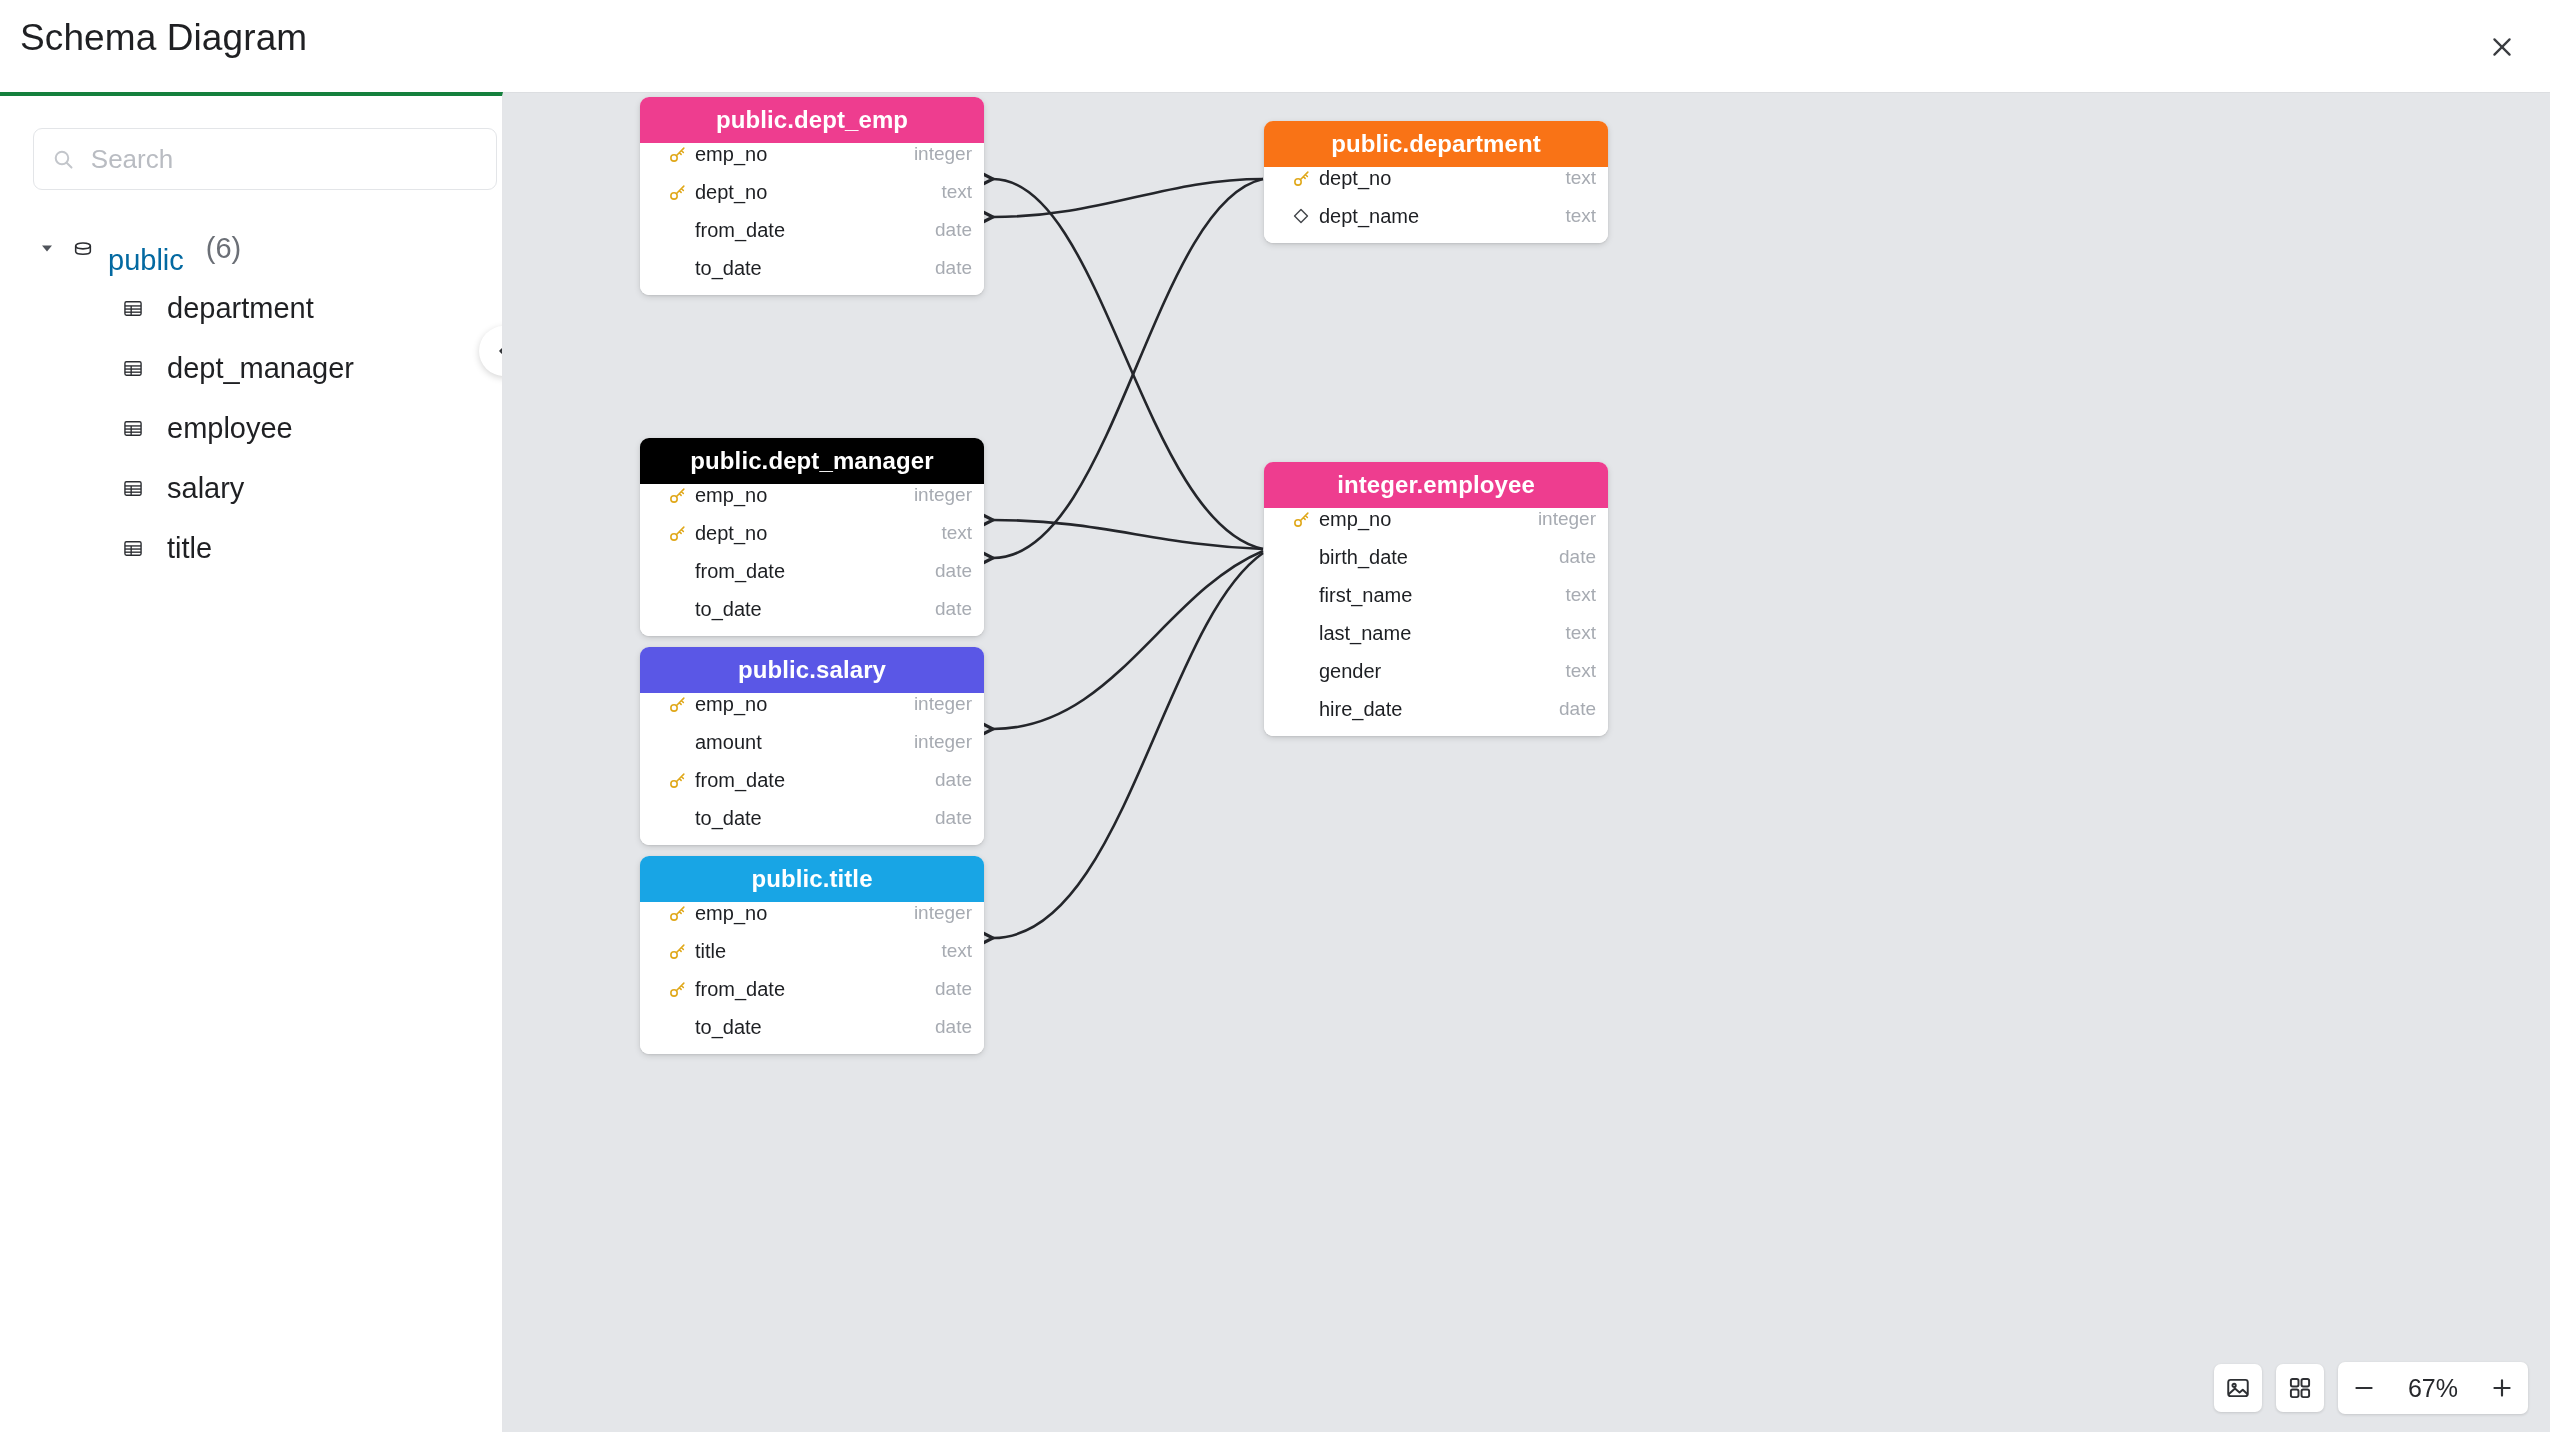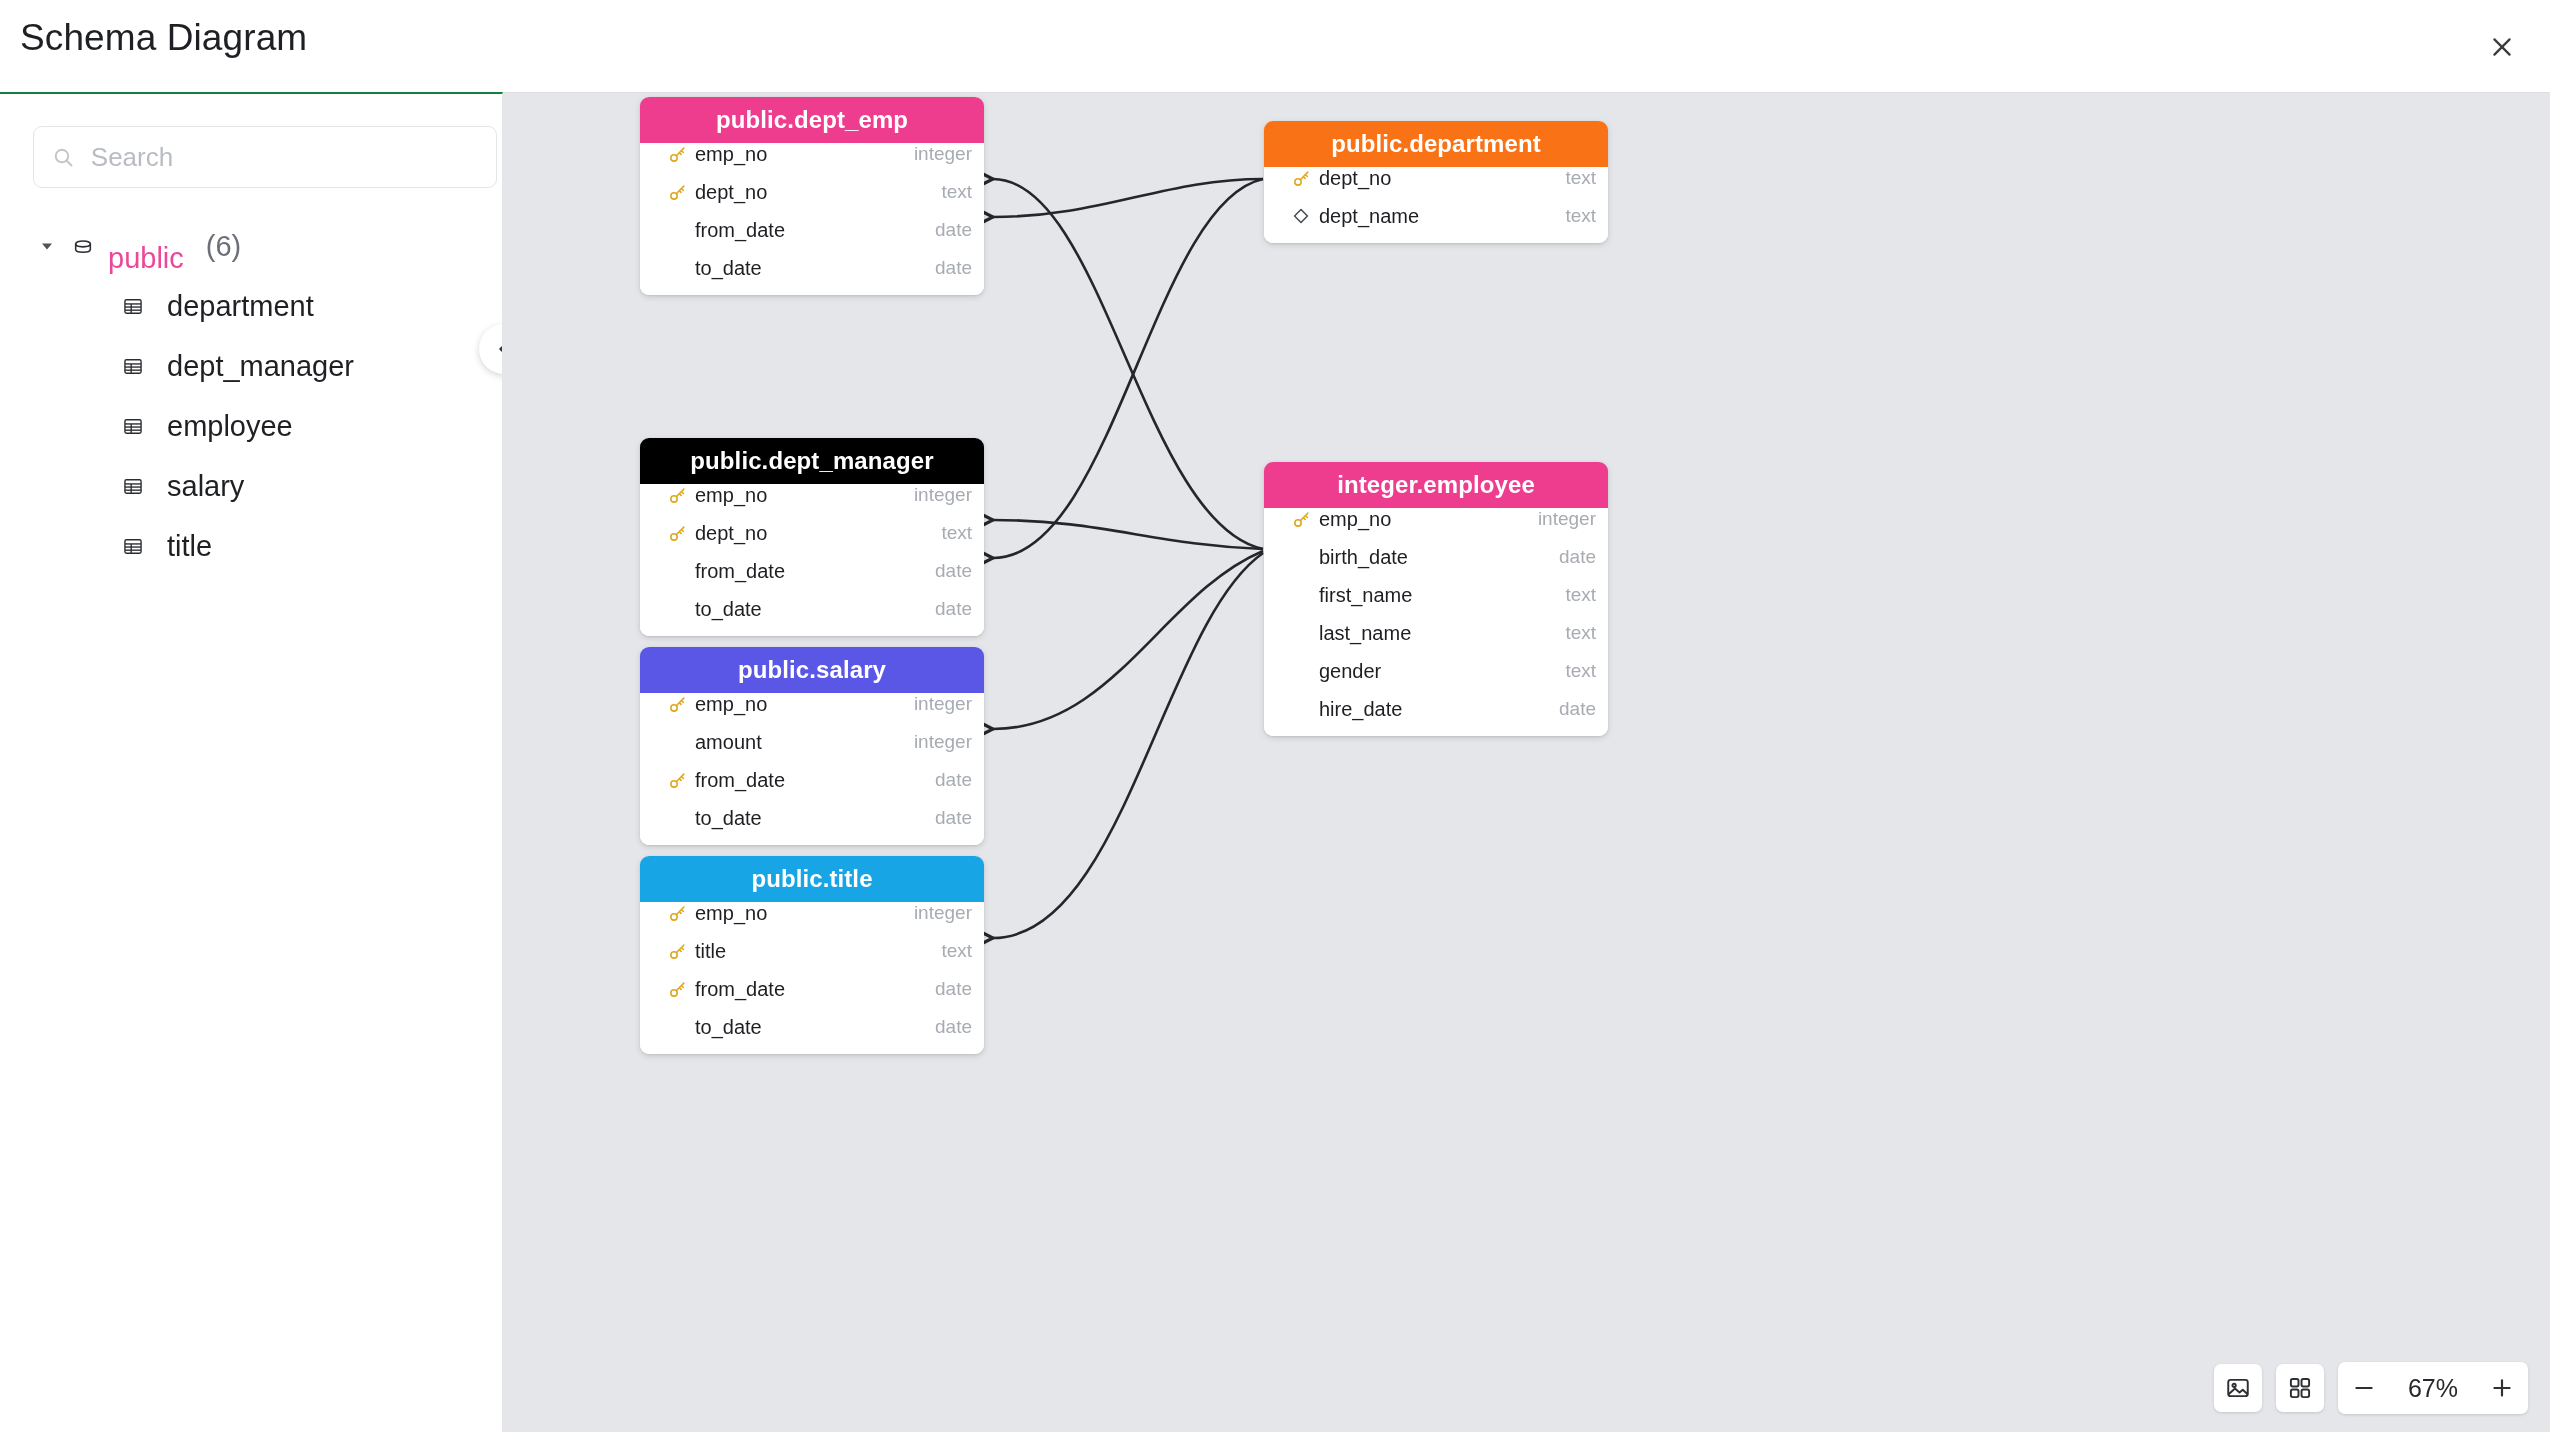--- a/index.html
+++ b/index.html
@@ -30,21 +30,21 @@
     width:52px; height:52px; border-radius:8px;
     display:flex; align-items:center; justify-content:center;
     cursor:pointer; background:transparent;
   }
 
   
   .sidebar {
     position:absolute; left:0; top:92px; width:503px; height:1340px;
     background:#ffffff;
     border-right:1px solid #e4e5e8;
-    border-top:2px solid #15803d;
+    border-top:4px solid #15803d;
     overflow:hidden;
   }
   .search-wrap {
     position:absolute; left:33px; top:32px; width:464px; height:62px;
     border:1px solid #e3e5e8; border-radius:9px; background:#fff;
     display:flex; align-items:center; padding:0 18px; gap:14px;
   }
   .search-input {
     border:none; outline:none; background:transparent;
     font-family:"Liberation Sans", sans-serif;
@@ -54,21 +54,21 @@
 
   .tree { position:absolute; left:0; top:122px; width:503px; }
   .tree-row {
     display:flex; align-items:center; height:60px; cursor:pointer;
     padding-left:36px; gap:14px;
   }
   .caret {
     width:22px; height:22px; display:flex; align-items:center; justify-content:center;
     flex:0 0 auto;
   }
-  .schema-label { font-size:29px; color:#ec4899;margin-top:24px; }
+  .schema-label { font-size:29px; color:#0369a1;margin-top:24px; }
   .schema-count { font-size:29px; color:#6b6f76; margin-left:8px; }
   .tree-child { padding-left:122px; gap:16px; }
   .table-label { font-size:29px; color:#1f2023; }
 
   .collapse-btn {
     position:absolute; left:479px; top:230px;
     width:50px; height:50px; border-radius:50%;
     background:#ffffff; box-shadow:0 2px 7px rgba(0,0,0,0.17);
     display:flex; align-items:center; justify-content:center; cursor:pointer;
     z-index:40;

